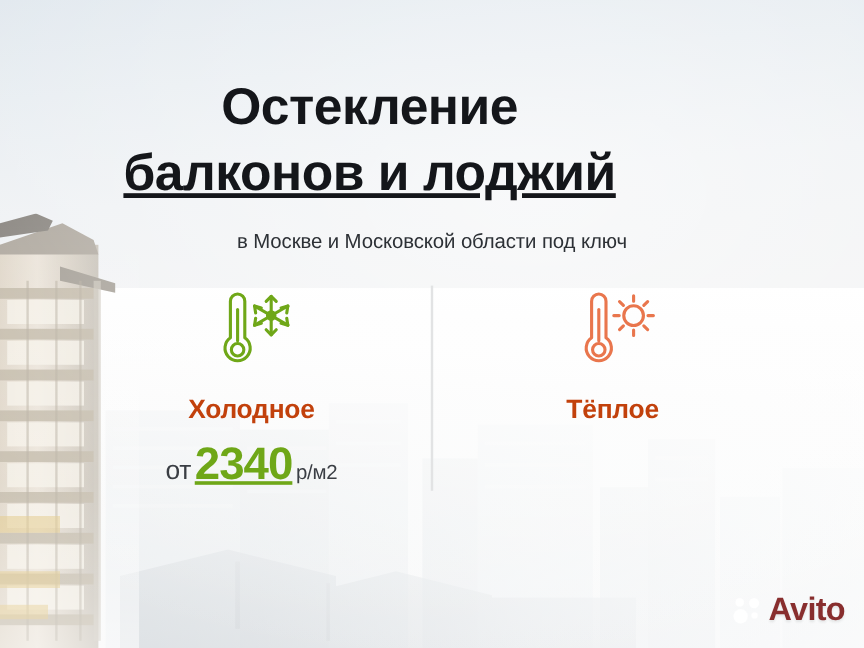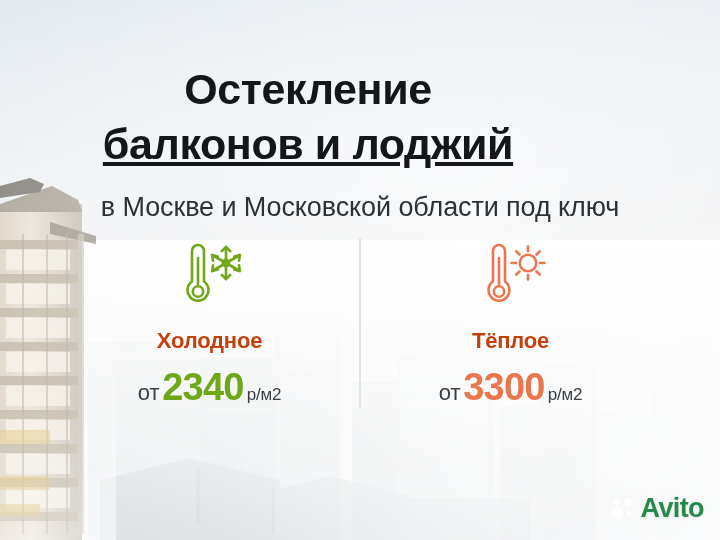--- a/index.html
+++ b/index.html
@@ -105,21 +105,21 @@
     color: #14161a;
   }
   .headline-line2 { display: block; text-decoration: underline; }
 
   .subtitle {
     position: absolute;
     top: 192px;
     left: 0;
     width: 720px;
     text-align: center;
-    font-size: 27px;
+    font-size: 17px;
     font-weight: normal;
     letter-spacing: -0.1px;
     color: #2d3136;
   }
 
   
   .options {
     position: absolute;
     top: 238px;
     left: 60px;
@@ -157,40 +157,40 @@
   }
 
   .opt-price {
     margin-top: 12px;
     white-space: nowrap;
     color: #3a3e44;
     font-size: 22px;
     letter-spacing: -0.2px;
   }
   .price-from  { font-size: 22px; font-weight: normal; }
-  .price-value { font-size: 38px; font-weight: bold; letter-spacing: -0.8px; margin: 16px 3px; }
+  .price-value { font-size: 38px; font-weight: bold; letter-spacing: -0.8px; margin: 16px 3px; text-decoration: underline; }
   .price-unit  { font-size: 17px; font-weight: normal; }
 
   .cold .price-value { color: #6fa718; }
   .warm .price-value { color: #e9764d; }
 
   
   .watermark {
     position: absolute;
     right: 16px;
     bottom: 16px;
     display: flex;
     align-items: center;
     gap: 5px;
     opacity: 0.92;
   }
   .watermark-text {
     font-size: 27px;
     font-weight: bold;
-    color: #15803d;
+    color: #7f1d1d;
     letter-spacing: -0.6px;
     text-shadow: 0 1px 2px rgba(120,125,130,0.18);
   }
 </style>
 </head>
 <body>
 
 <div class="banner">
 
   <div class="bg-sky"></div>
@@ -364,23 +364,20 @@
             <path d="M26 19v26"></path>
 
             <g transform="translate(55,24)">
               <circle cx="0" cy="0" r="8.2"></circle>
               <path d="M0 -16.5V-12M0 12V16.5M-16.5 0H-12M12 0H16.5"></path>
               <path d="M-11.7 -11.7l3.2 3.2M8.5 8.5l3.2 3.2M-11.7 11.7l3.2-3.2M8.5 -8.5l3.2-3.2"></path>
             </g>
           </svg>
         </div>
         <div class="opt-label">Тёплое</div>
-        <div class="opt-price">
-          <span class="price-from">от</span><span class="price-value">3300</span><span class="price-unit">р/м2</span>
-        </div>
       </div>
 
     </div>
 
     <div class="watermark">
       <svg width="26" height="26" viewBox="0 0 26 26">
         <circle cx="7.2" cy="17.6" r="6.0" fill="#ffffff" opacity="0.95"></circle>
         <circle cx="18.4" cy="6.6" r="4.3" fill="#ffffff" opacity="0.95"></circle>
         <circle cx="6.4" cy="6.0" r="3.6" fill="#ffffff" opacity="0.95"></circle>
         <circle cx="18.8" cy="17.0" r="2.7" fill="#ffffff" opacity="0.95"></circle>

